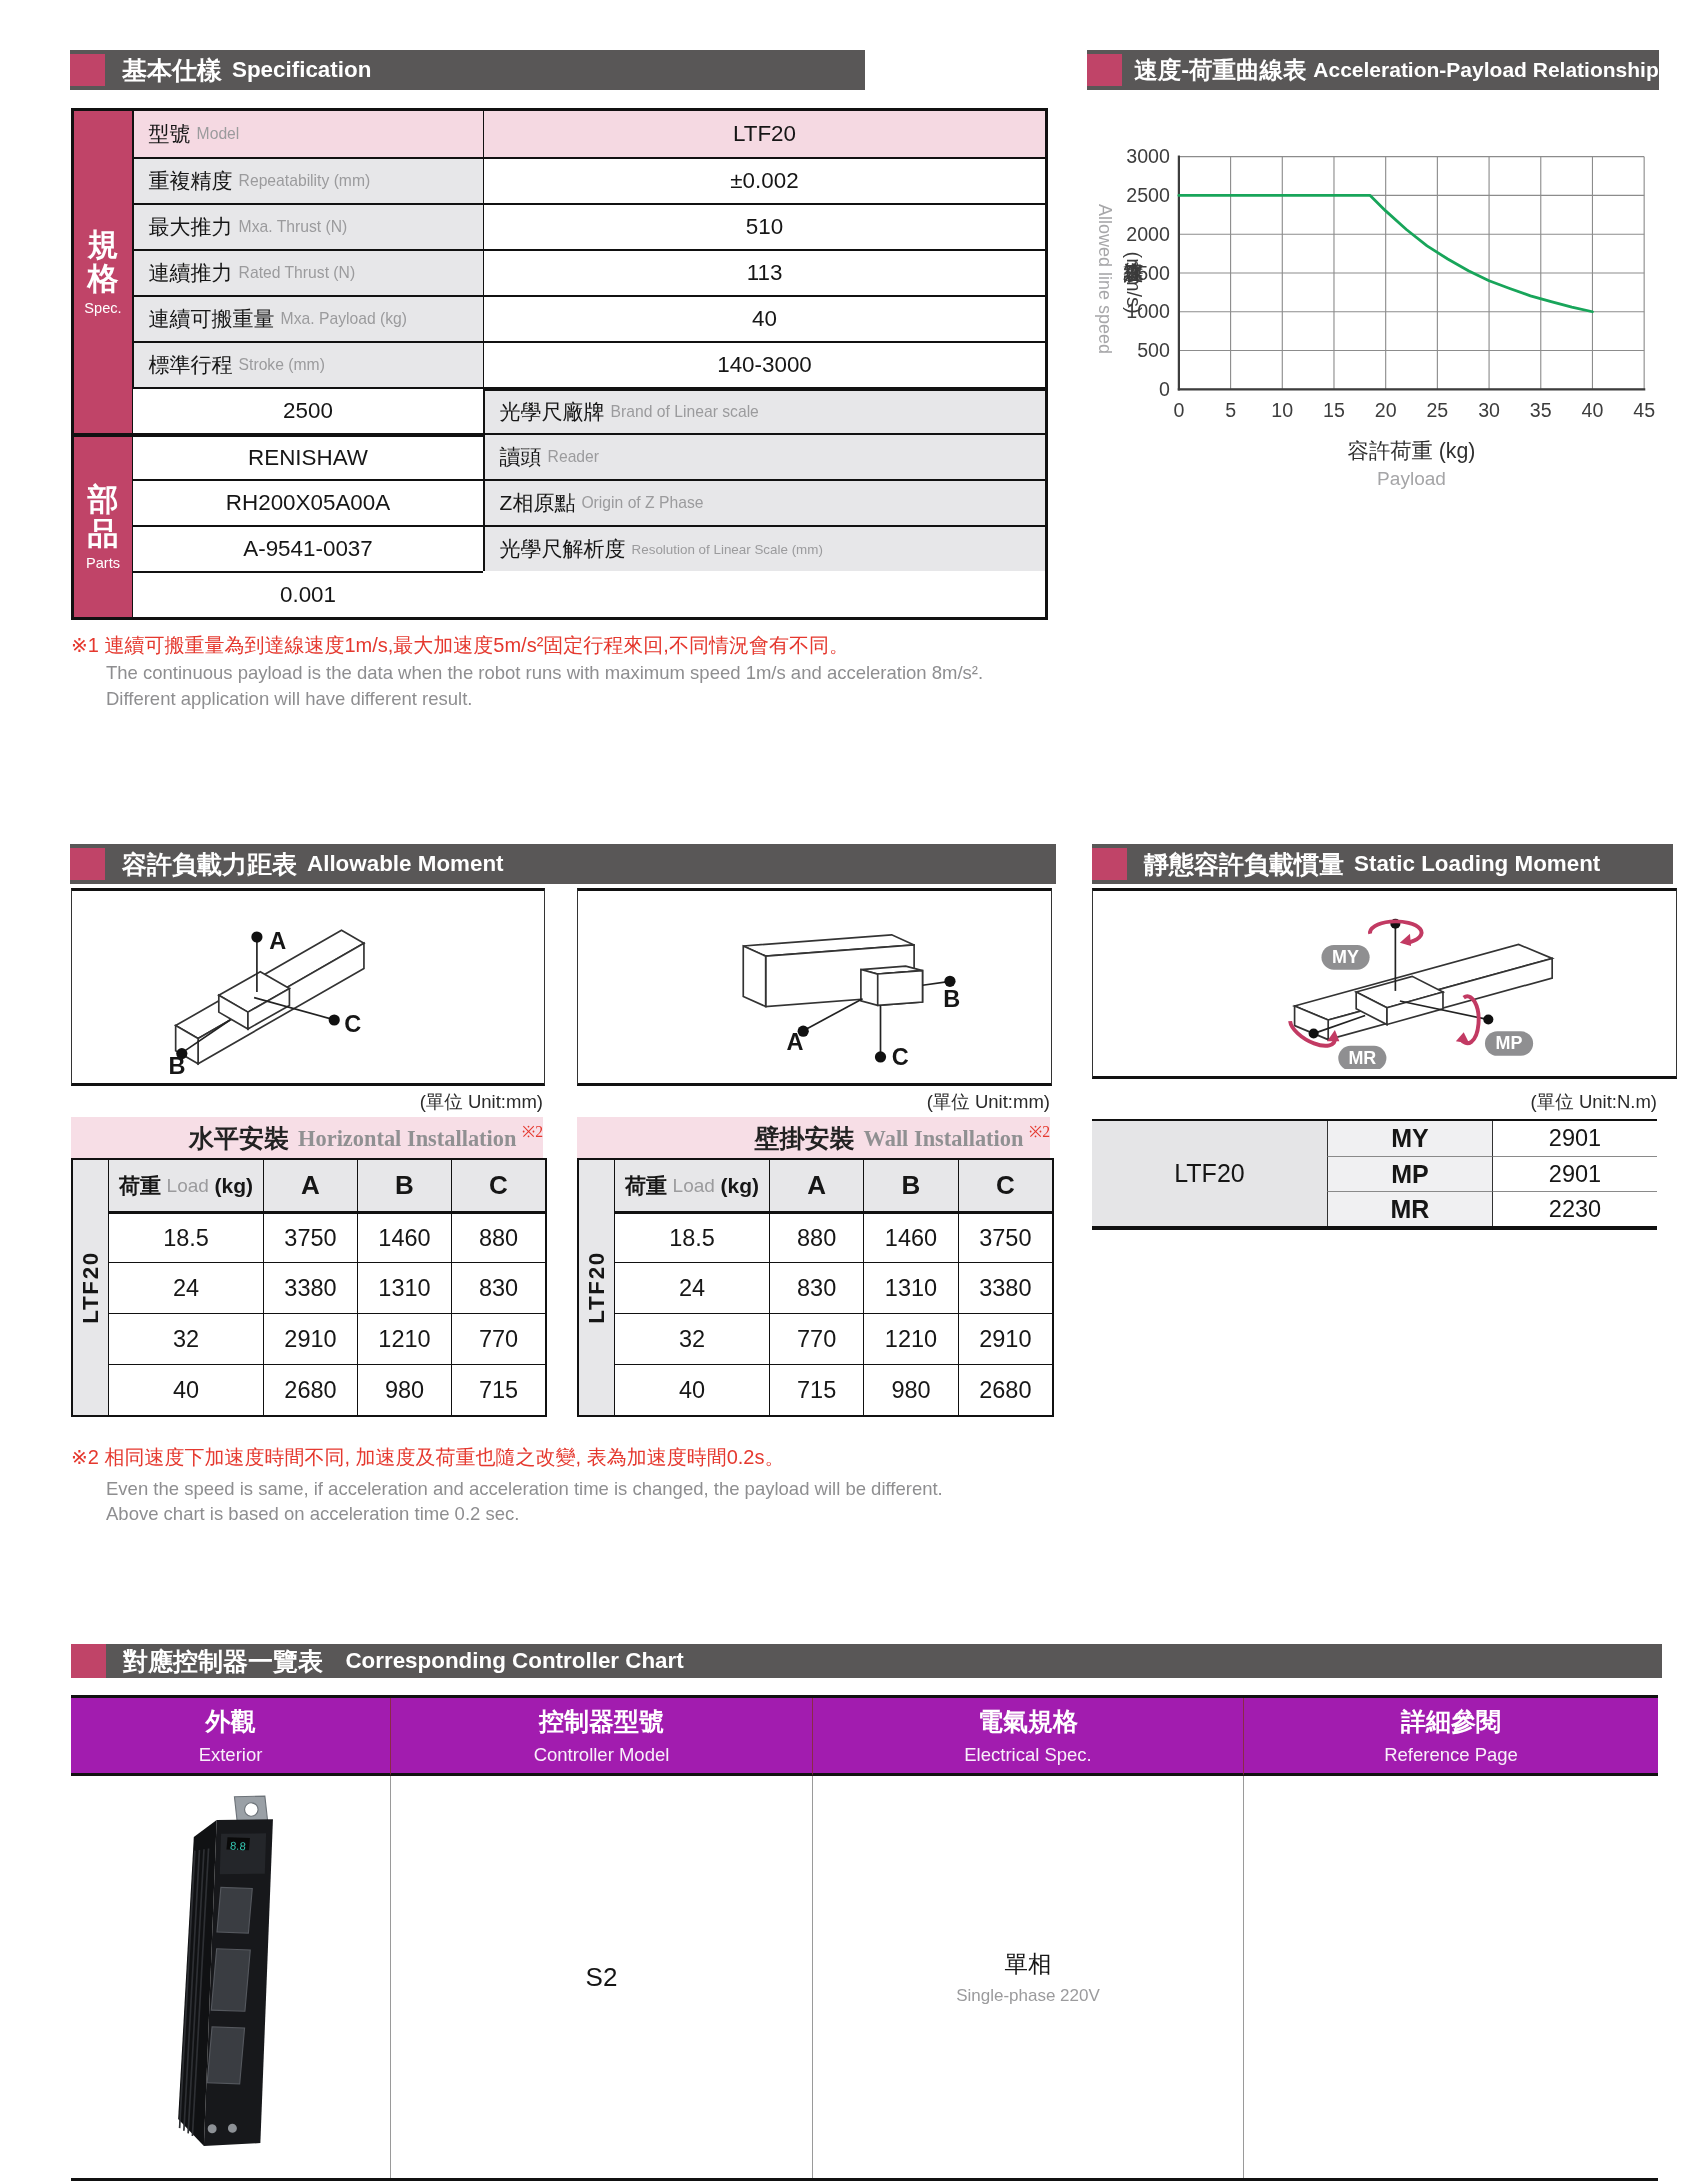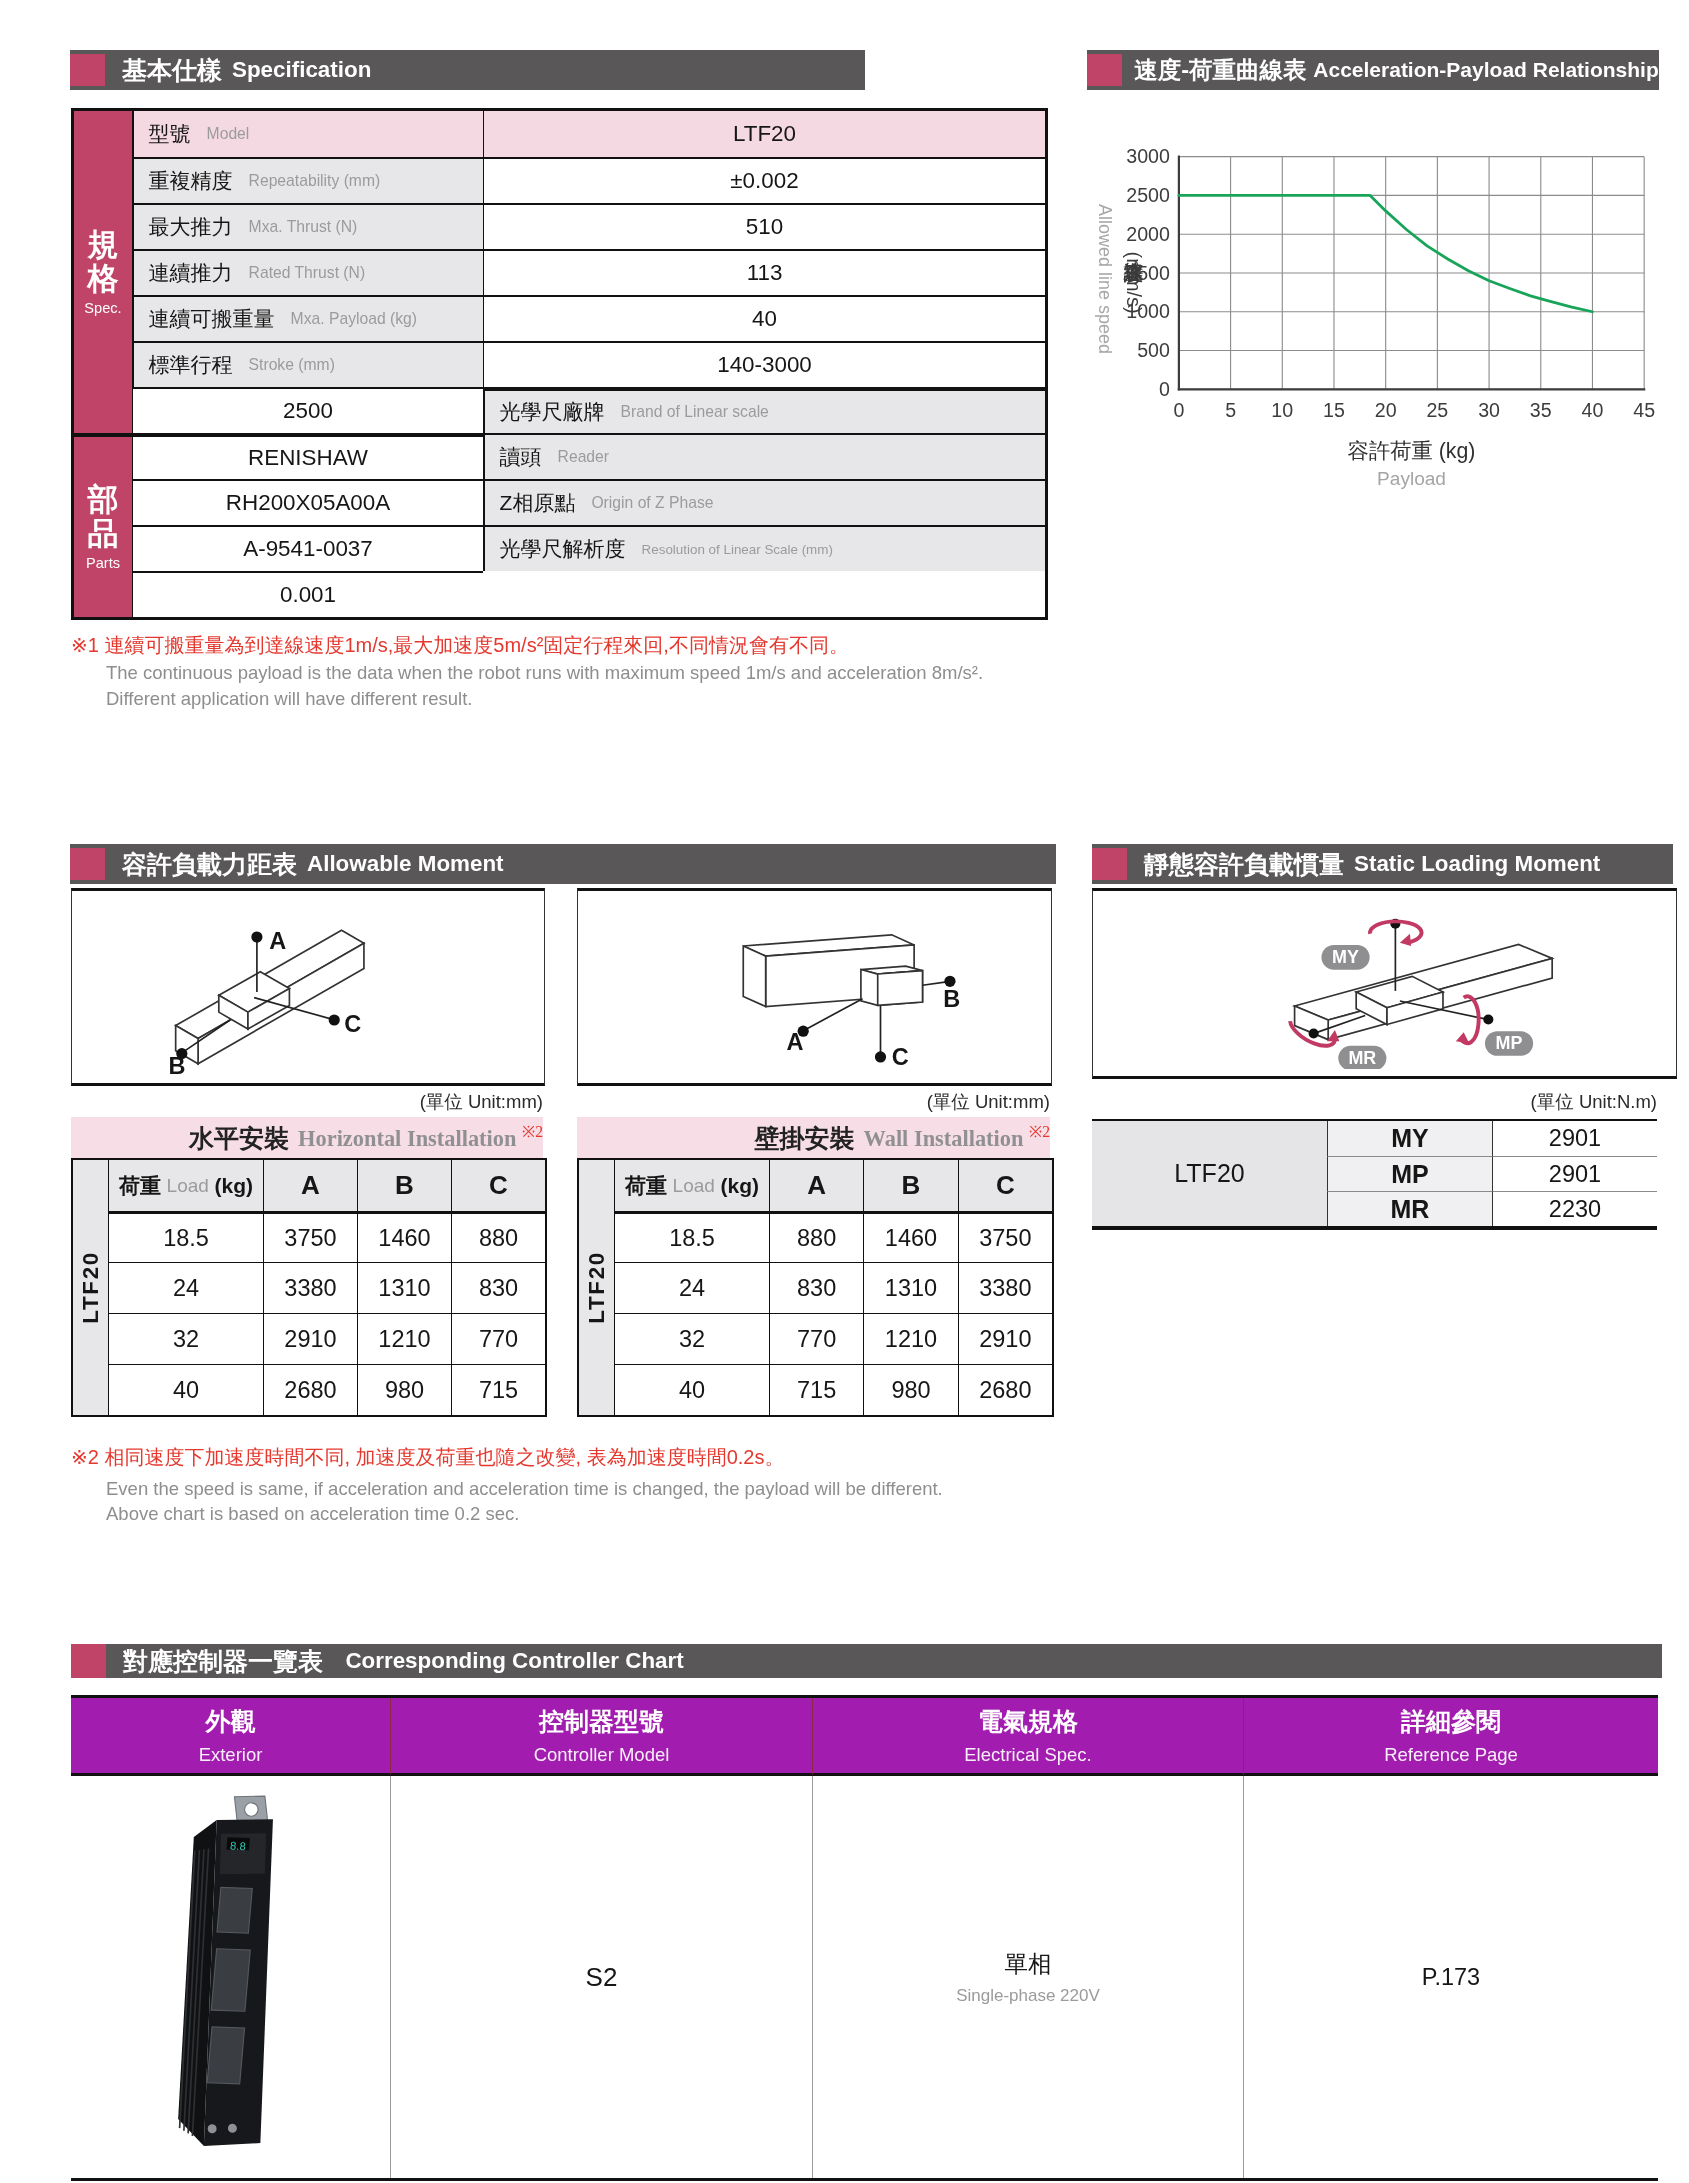--- a/index.html
+++ b/index.html
@@ -12,21 +12,21 @@
   .sec-bar .zh{color:#fff;font-weight:bold;font-size:25px;margin-left:17px;white-space:nowrap;}
   .sec-bar .en{color:#fff;font-weight:bold;font-size:22.4px;margin-left:10px;white-space:nowrap;}
 
   
   #spec{position:absolute;left:71px;top:108px;width:971px;border:3.4px solid #111;
         display:grid;grid-template-columns:58px 351px 1fr;grid-auto-rows:46px;background:#fff;}
   #spec .side{background:#c04468;color:#fff;display:flex;flex-direction:column;align-items:center;justify-content:center;}
   #spec .side .ch{font-size:31px;font-weight:bold;line-height:34px;}
   #spec .side .sub{font-size:14.6px;margin-top:3.4px;}
   #spec .side.parts{border-top:4.5px solid #111;}
-  #spec .lbl{background:#e7e7e9;display:flex;align-items:center;padding-left:14.6px;gap:16px;
+  #spec .lbl{background:#e7e7e9;display:flex;align-items:center;padding-left:14.6px;gap:6px;
              border-left:2.2px solid #111;border-top:2.2px solid #111;overflow:hidden;}
   #spec .val{background:#fff;display:flex;align-items:center;justify-content:center;
              font-size:22.4px;border-left:1.7px solid #111;border-top:2.2px solid #111;}
   #spec .r0{border-top:none;}
   #spec .hv{border-top-width:4.5px;}
   #spec .lbl .zh{font-size:21px;color:#161616;white-space:nowrap;}
   #spec .lbl .en{font-size:15.7px;color:#9b9b9d;white-space:nowrap;}
   #spec .lbl .en.small{font-size:13.4px;}
   #spec .pink{background:#f5d9e2;}
 
@@ -441,19 +441,16 @@
         </g>
       </svg>
     </div>
     <div class="bc sep">
       <span class="model">S2</span>
     </div>
     <div class="bc sep">
       <span class="elec-zh">單相</span>
       <span class="elec-en">Single-phase 220V</span>
     </div>
-    <div class="bc">
-      <span class="ref">P.173</span>
-    </div>
   </div>
 
 </div>
 
 
 </body></html>

